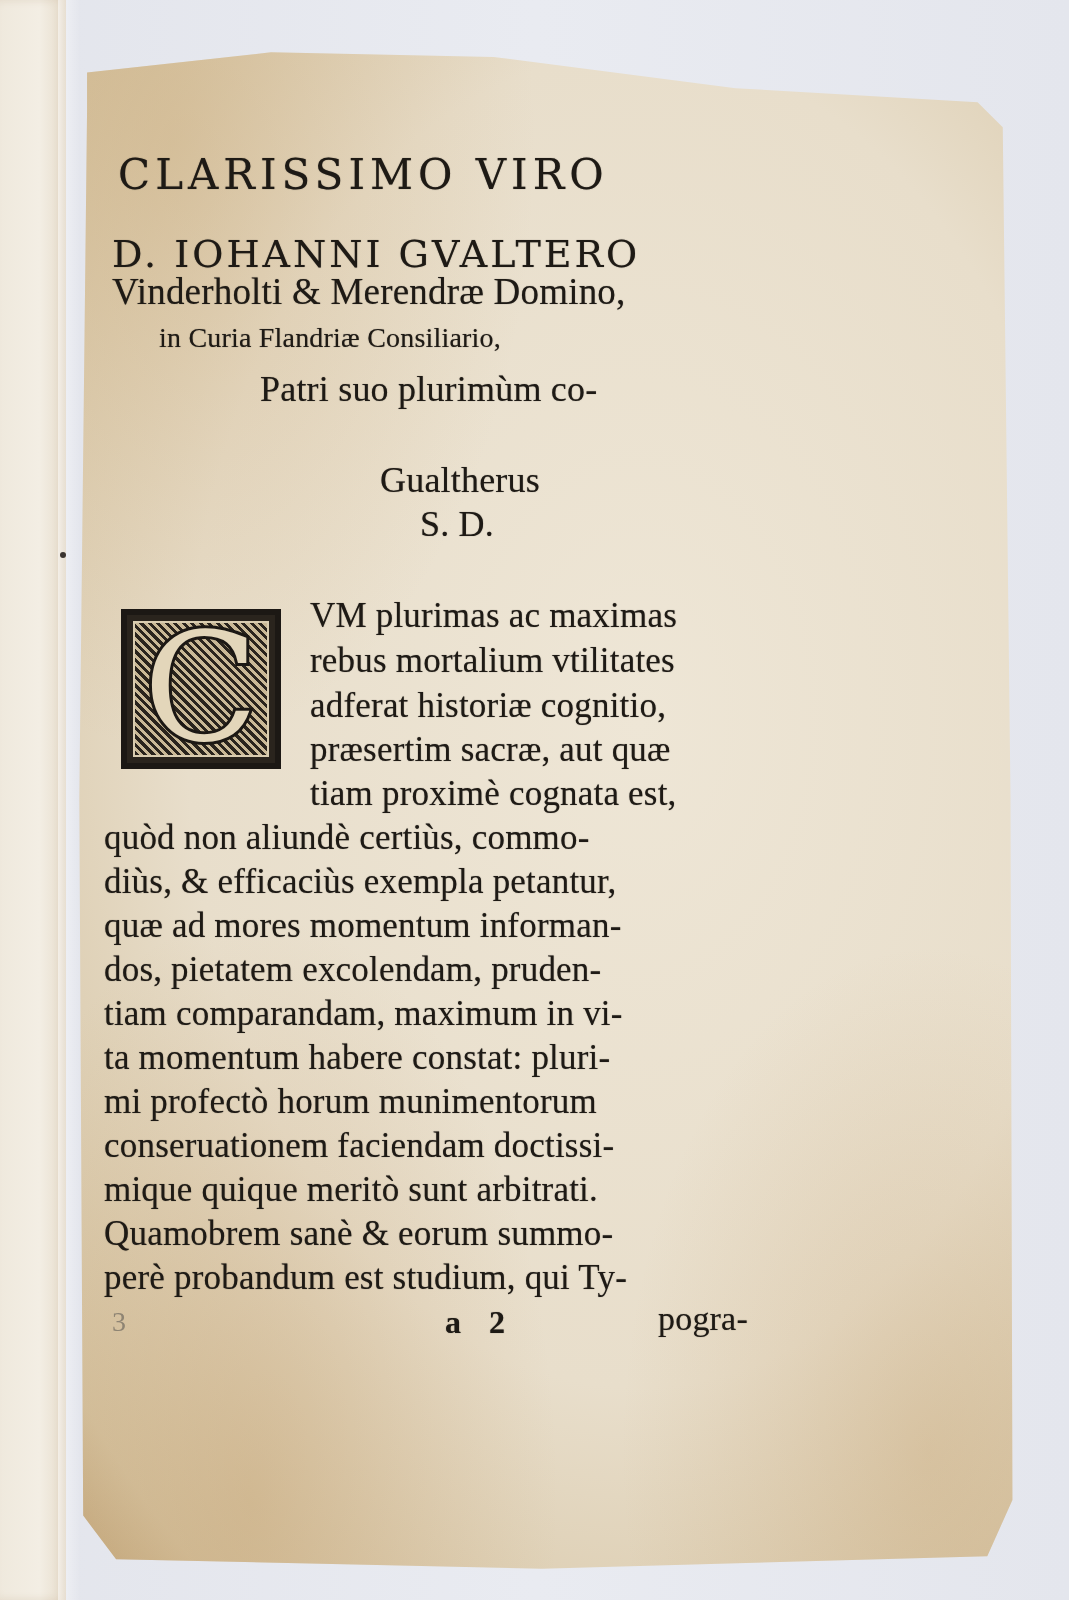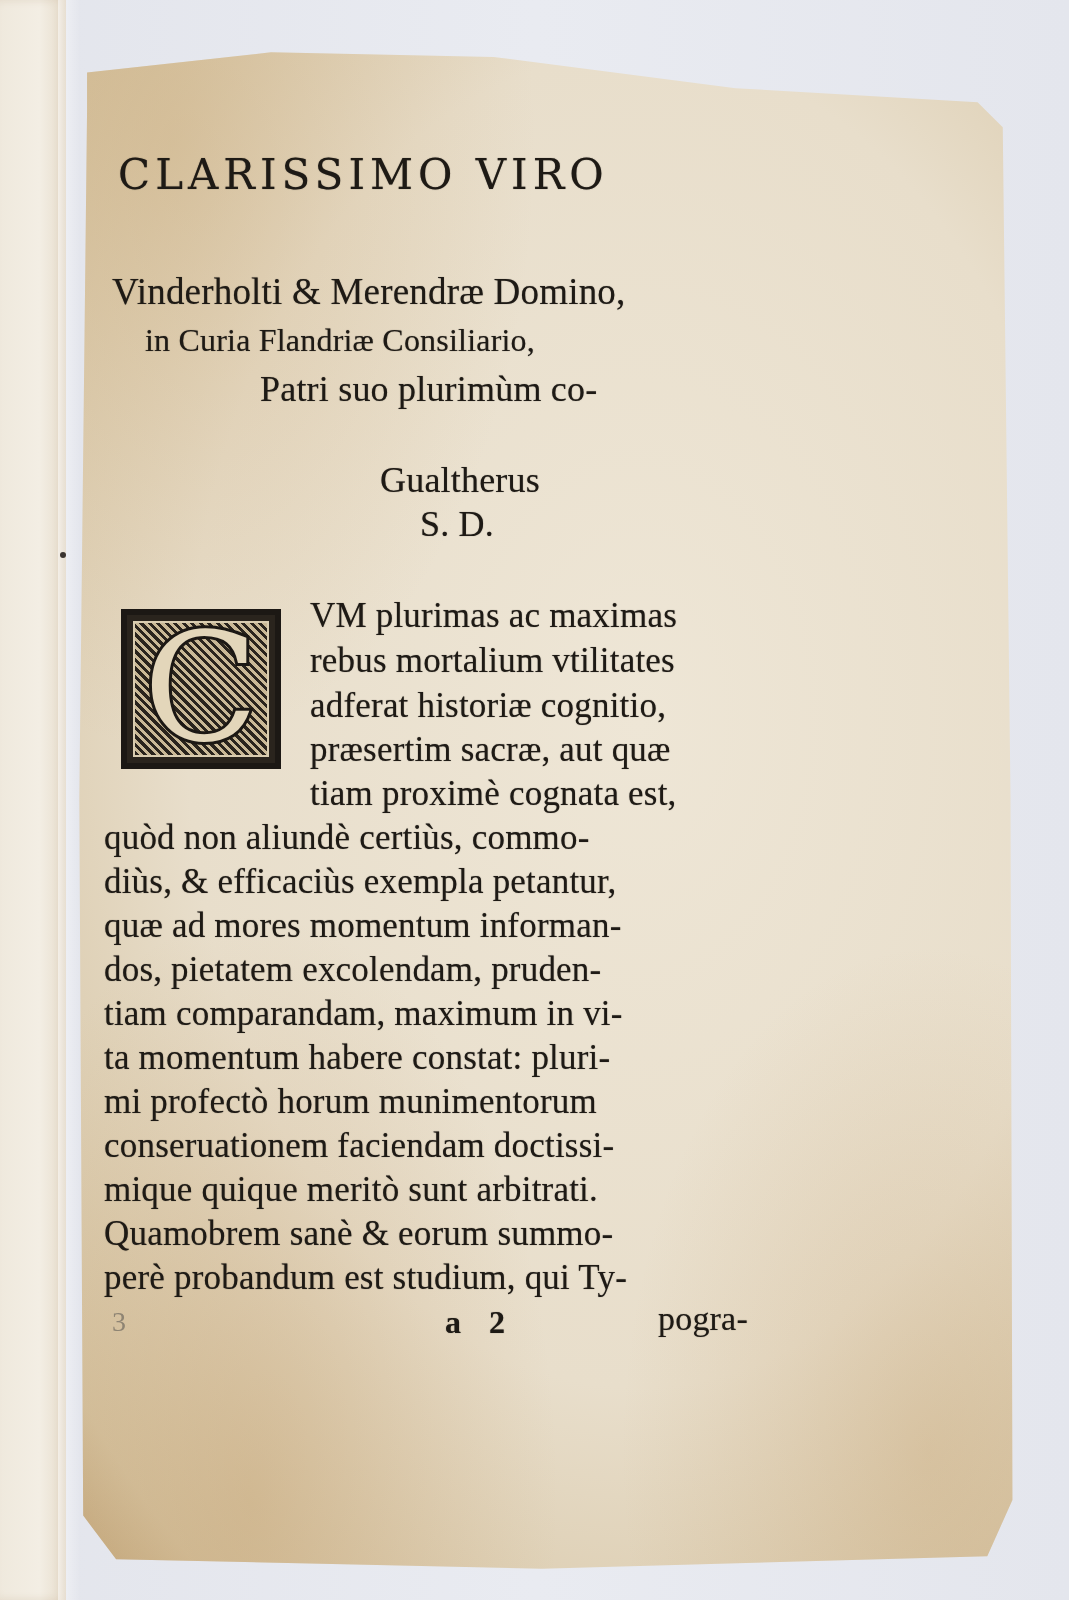--- a/index.html
+++ b/index.html
@@ -128,22 +128,23 @@
 <div class="backdrop"></div>
 <div class="left-leaf"></div>
 
 <div class="page">
   <div class="page-stain"></div>
 </div>
 <div class="gutter"></div>
 
 <div class="text-block">
   <div class="line caps h1">CLARISSIMO VIRO</div>
+  <div class="line caps h2">D. IOHANNI GVALTERO</div>
   <div class="line body-text" style="top:270px; left:112px; font-size:37px;">Vinderholti &amp; Merendræ Domino,</div>
-  <div class="line body-text" style="top:322px; left:145px; font-size:32px;">in Curia Flandriæ Consiliario,</div>
+  <div class="line body-text" style="top:322px; left:159px; font-size:28px;">in Curia Flandriæ Consiliario,</div>
   <div class="line body-text" style="top:368px; left:224px; font-size:36px;margin-left:36px;">Patri suo plurimùm co-</div>
   <div class="line body-text" style="top:459px; left:380px; font-size:36px;">Gualtherus</div>
   <div class="line body-text" style="top:503px; left:420px; font-size:36px;">S. D.</div>
 
   <div class="drop-cap">
     <div class="drop-cap-inner">
       <div class="drop-cap-letter">C</div>
     </div>
   </div>
 

